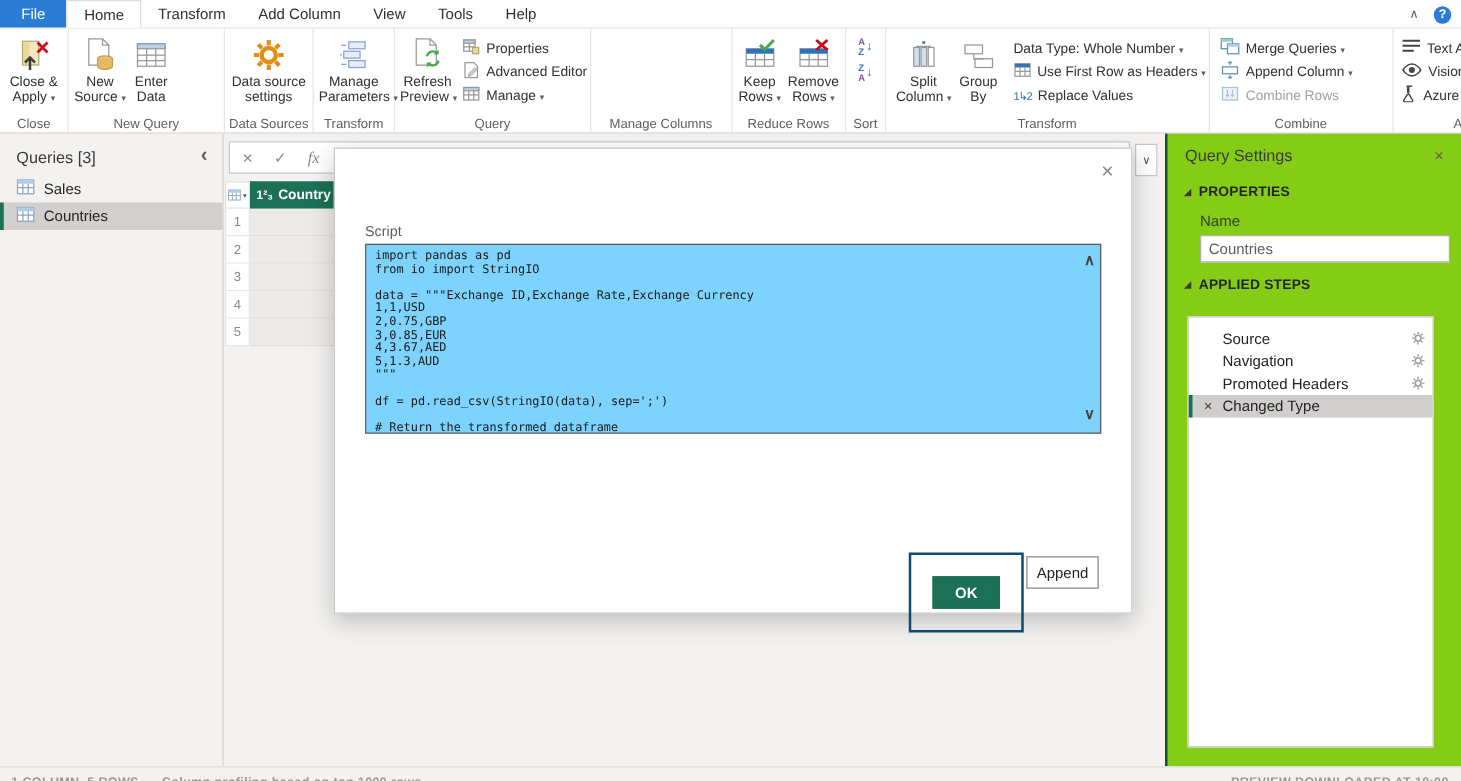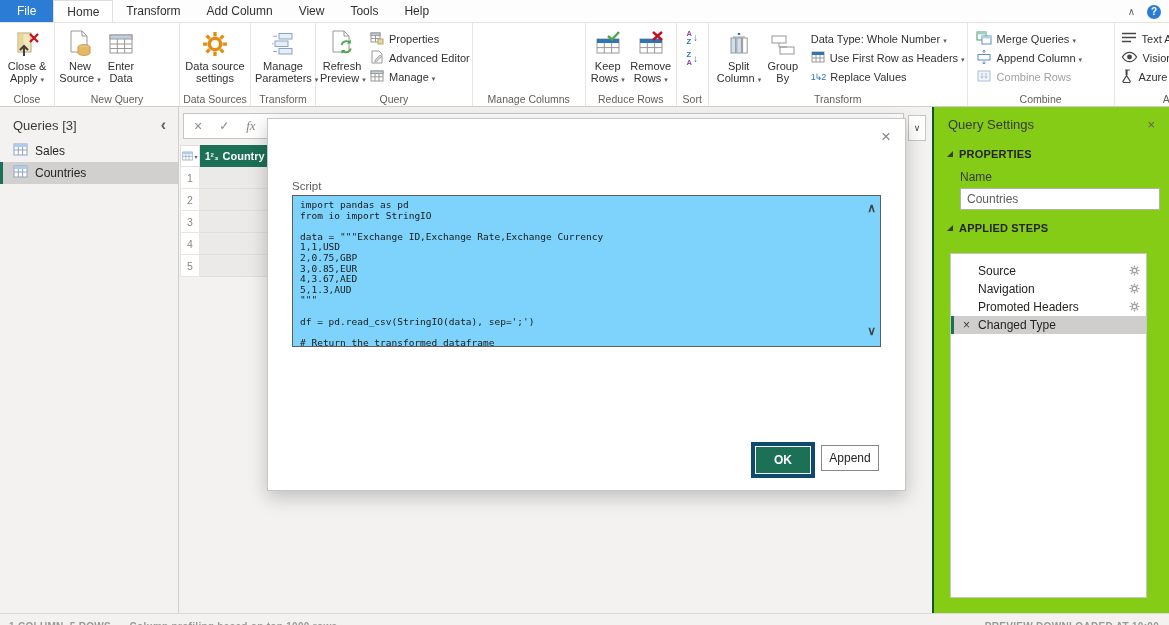--- a/index.html
+++ b/index.html
@@ -57,21 +57,21 @@
 
   
   .dialog{position:absolute;left:267px;top:118px;width:639px;height:373px;background:#fff;border:1px solid #c8c6c4;box-shadow:0 6px 18px rgba(0,0,0,.22);z-index:10}
   .dlg-title{position:absolute;left:24px;top:16px;font-size:20px;font-weight:bold;color:#333}
   .dlg-close{position:absolute;right:14px;top:8px;font-size:17px;color:#8a8886}
   .script-label{position:absolute;left:24px;top:61px;font-size:11.5px;color:#605e5c}
   .codebox{position:absolute;left:24px;top:76px;width:589px;height:152px;border:1px solid #605e5c;background:#7dd3fc;overflow:hidden}
   .codebox pre{font-family:"DejaVu Sans Mono","Liberation Mono",monospace;font-size:9.5px;line-height:10.6px;color:#1a1a1a;padding:4px 7px;white-space:pre}
   .sc-up{position:absolute;right:4px;top:5px;font-size:12px;font-weight:bold;color:#444}
   .sc-dn{position:absolute;right:4px;bottom:8px;font-size:12px;font-weight:bold;color:#444}
-  .ok-wrap{position:absolute;left:483px;top:323px;border:4px solid #0c4a6e;padding:1px}
+  .ok-wrap{position:absolute;left:459px;top:323px;border:2px solid #0c4a6e;padding:17px}
   .btn{height:26px;font-size:12px;font-family:"Liberation Sans",sans-serif;display:flex;align-items:center;justify-content:center}
   .btn-ok{width:54px;background:#1b7056;color:#fff;border:1px solid #1b7056;font-weight:bold}
   .btn-cancel{position:absolute;left:553px;top:326px;width:58px;background:#fff;border:1px solid #8a8886;color:#252423}
 
   
   .rpanel{position:absolute;top:107px;left:932px;width:237px;height:506px;background:#84cc16;border-left:2px solid #14532d}
   .rp-title{display:flex;align-items:center;justify-content:space-between;padding:10px 14px 4px 14px;font-size:13px;color:#3b3a39}
   .rp-close{font-size:13px;color:#605e5c}
   .sect{display:flex;align-items:center;gap:6px;padding:12px 0 0 13px;font-size:11px;font-weight:bold;color:#252423;letter-spacing:.2px}
   .tri{width:0;height:0;border-bottom:6px solid #3b3a39;border-left:6px solid transparent}

